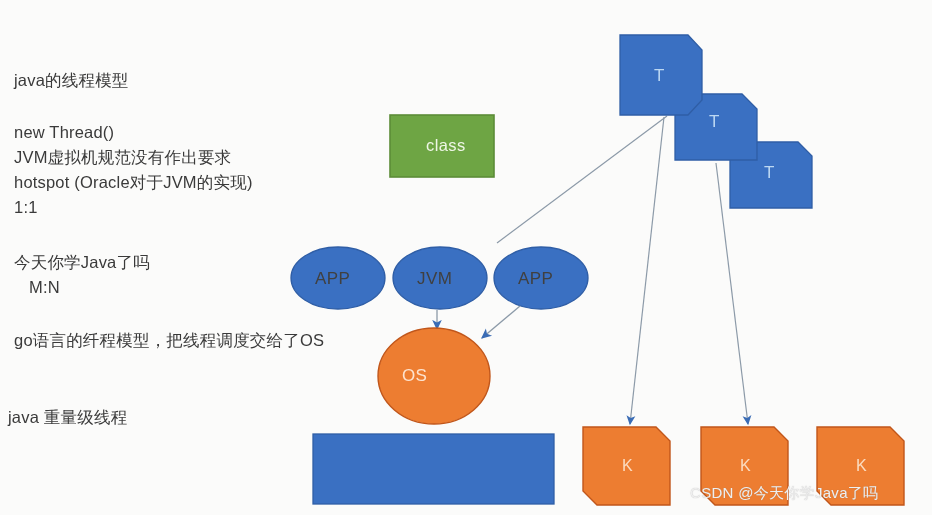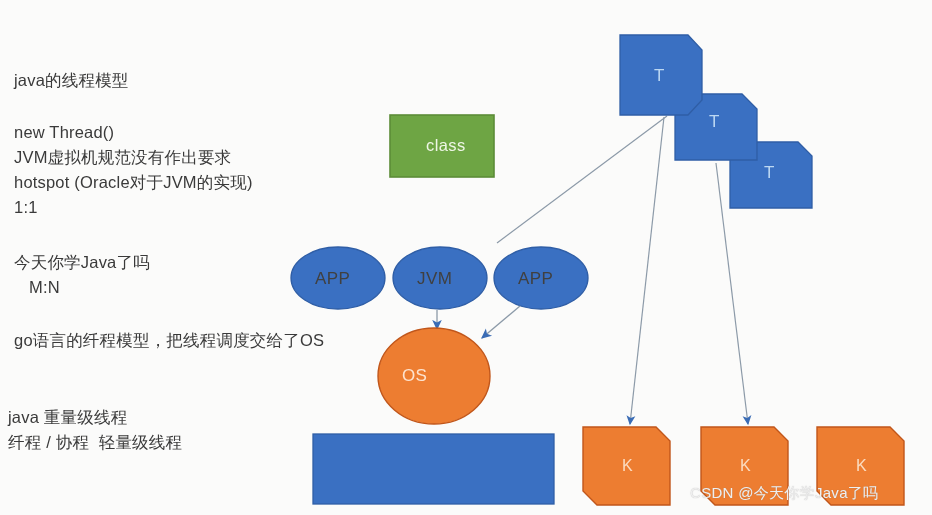--- a/index.html
+++ b/index.html
@@ -90,21 +90,20 @@
   <div class="note" style="left:14px;top:145px;">JVM虚拟机规范没有作出要求</div>
   <div class="note" style="left:14px;top:170px;">hotspot (Oracle对于JVM的实现)</div>
   <div class="note" style="left:14px;top:195px;">1:1</div>
 
   <div class="note" style="left:14px;top:250px;">今天你学Java了吗</div>
   <div class="note" style="left:29px;top:275px;">M:N</div>
 
   <div class="note" style="left:14px;top:328px;">go语言的纤程模型，把线程调度交给了OS</div>
 
   <div class="note" style="left:8px;top:405px;">java 重量级线程</div>
-  <div class="note" style="left:8px;top:430px;">纤程 / 协程  轻量级线程</div>
 
   <div class="shape-label lbl-class" style="left:418px;top:136px;">class</div>
 
   <div class="shape-label lbl-t" style="left:654px;top:66px;">T</div>
   <div class="shape-label lbl-t" style="left:709px;top:112px;">T</div>
   <div class="shape-label lbl-t" style="left:764px;top:163px;">T</div>
 
   <div class="shape-label lbl-ellipse" style="left:315px;top:269px;">APP</div>
   <div class="shape-label lbl-ellipse" style="left:417px;top:269px;">JVM</div>
   <div class="shape-label lbl-ellipse" style="left:518px;top:269px;">APP</div>

